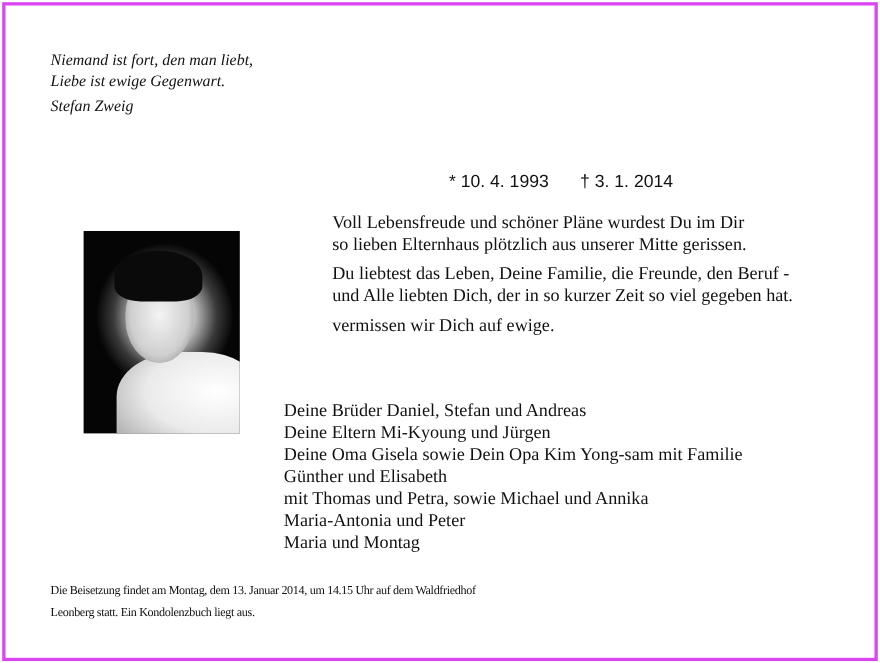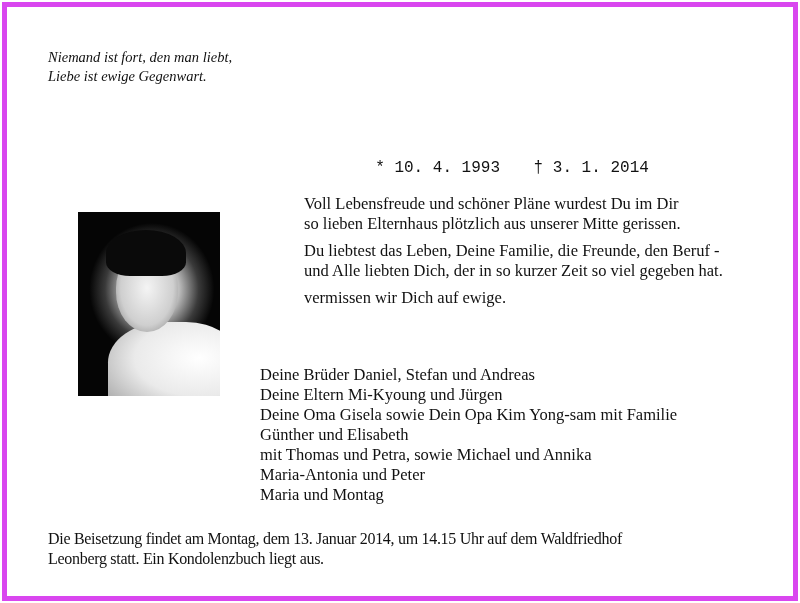--- a/index.html
+++ b/index.html
@@ -1,34 +1,34 @@
 <!DOCTYPE html>
 <html><head>
   <meta charset="utf-8">
   <style>
     html, body { margin: 0; padding: 0; background: #ffffff; }
     body { width: 800px; height: 603px; position: relative; overflow: hidden; }
     .frame {
       position: absolute; left: 2px; top: 2px; width: 796px; height: 599px;
-      box-sizing: border-box; border: 5px solid #d946ef; background: #ffffff;
+      box-sizing: border-box; border: 3px solid #d946ef; background: #ffffff;
     }
     .quote {
       position: absolute; left: 41px; top: 41px;
       font-family: "Liberation Serif", "DejaVu Serif", serif;
       font-style: italic; font-size: 14.5px; line-height: 19px; color: #111;
     }
     .quote .author { margin-top: 4px; display: block; }
     .name {
       position: absolute; left: 270px; top: 95px; width: 470px; text-align: center;
       font-family: "Liberation Serif", "DejaVu Serif", serif;
       font-size: 39px; line-height: 46px; color: #111; letter-spacing: 0.2px;
     }
     .dates {
       position: absolute; left: 270px; top: 151px; width: 470px; text-align: center;
-      font-family: Liberation Mono, monospace;
+      font-family: Liberation Sans, sans-serif;
       font-size: 16px; line-height: 20px; color: #111;
     }
     .dates span { margin: 0 12px; }
     .photo {
       position: absolute; left: 71px; top: 205px; width: 142px; height: 184px;
       background: radial-gradient(ellipse 55% 45% at 52% 42%, #e8e8e8 0%, #bdbdbd 35%, #3a3a3a 60%, #050505 80%);
       overflow: hidden;
     }
     .photo .shirt {
       position: absolute; left: 30px; top: 110px; width: 130px; height: 90px;
@@ -53,30 +53,31 @@
     .family {
       position: absolute; left: 253px; top: 358px; width: 530px;
       font-family: "Liberation Serif", "DejaVu Serif", serif;
       font-size: 16.5px; line-height: 20px; color: #111;
     }
     .family .line { white-space: nowrap; }
     .family b { font-weight: normal; }
     .funeral {
       position: absolute; left: 41px; top: 522px; width: 740px;
       font-family: "Liberation Serif", "DejaVu Serif", serif;
-      font-size: 16px; line-height: 20px; color: #111; letter-spacing: -0.3px;
+      font-size: 11px; line-height: 20px; color: #111; letter-spacing: -0.3px;
     }
   </style>
 </head>
 <body>
 
 <div class="frame">
   <div class="quote">
     <span style="display:block">Niemand ist fort, den man liebt,</span>
     <span style="display:block">Liebe ist ewige Gegenwart.</span>
+    <span class="author">Stefan Zweig</span>
   </div>
 
   <div class="dates">
     <span>* 10. 4. 1993</span>
     <span>† 3. 1. 2014</span>
   </div>
 
   <div class="photo">
     <div class="shirt"></div>
     <div class="face"></div>

